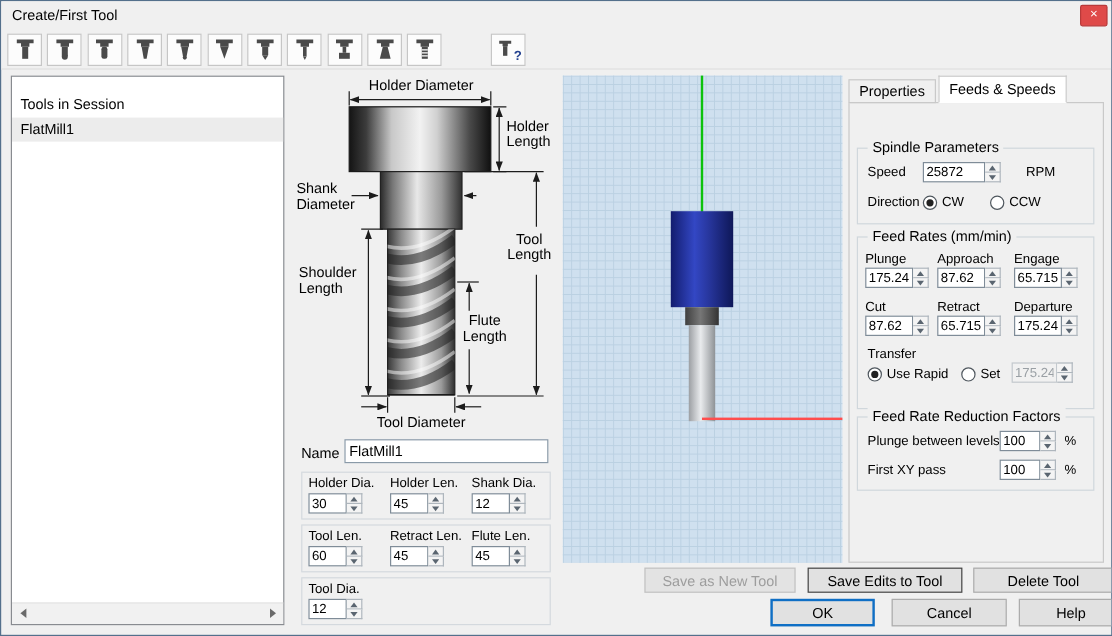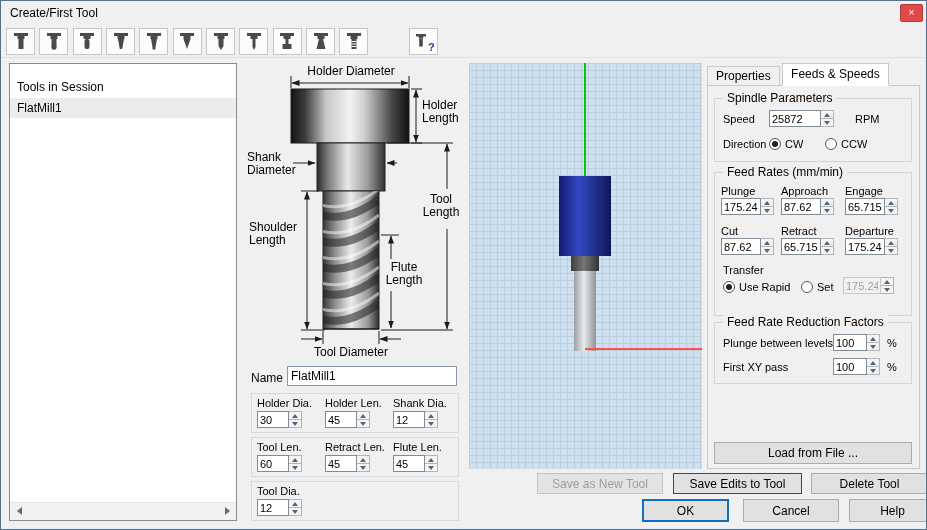--- a/index.html
+++ b/index.html
@@ -60,21 +60,21 @@
            background:linear-gradient(90deg,#3f3f3f,#777 45%,#333);}
   .vbody{position:absolute;left:105px;top:208px;width:22px;height:80px;
          background:linear-gradient(90deg,#9c9fa3,#e9ebed 45%,#8e9296);}
   .vred{position:absolute;left:116px;top:285px;right:0;height:2px;background:#ff4d4d;}
   
   .tabs{position:absolute;left:706px;top:62px;height:23px;z-index:6;}
   .tab{display:inline-block;height:18px;line-height:18px;padding:0 8px;background:#f0f0f0;border:1px solid #c9c9c9;
        position:relative;top:2px;margin-right:-1px;}
   .tab.active{background:#fff;height:21px;line-height:21px;top:0;z-index:7;border-bottom:1px solid #fff;}
   .pane{position:absolute;left:706px;top:84px;width:213px;height:384px;border:1px solid #c9c9c9;background:#f0f0f0;box-sizing:border-box;}
-  .grp{position:absolute;left:6px;right:7px;border:1px solid #d0d7dc;}
+  .grp{position:absolute;left:6px;right:7px;border:1px solid #d0d7dc;margin-top:25px;}
   .glabel{position:absolute;top:-8px;left:8px;background:#f0f0f0;padding:0 4px;font-size:12px;line-height:14px;white-space:nowrap;}
   .ritem{position:absolute;display:flex;align-items:center;gap:4px;height:13px;font-size:11px;white-space:nowrap;}
   .radio{width:12px;height:12px;border:1px solid #4f575e;border-radius:50%;background:#fff;display:inline-block;
          position:relative;box-sizing:border-box;flex:none;}
   .radio.on::after{content:"";position:absolute;left:2px;top:2px;width:6px;height:6px;border-radius:50%;background:#222;}
   
   .btn{position:absolute;height:21px;background:#e1e1e1;border:1px solid #acacac;font:12px "Liberation Sans",sans-serif;
        display:flex;align-items:center;justify-content:center;box-sizing:border-box;padding:0;cursor:default;margin-left:16px;}
   #btn-load{position:absolute;left:6px;top:356px;right:7px;height:22px;background:#e1e1e1;border:1px solid #acacac;
             font:12px "Liberation Sans",sans-serif;}
@@ -470,21 +470,20 @@
       <div class="fld" style="position:absolute;left:118px;top:35px">
           <input style="width: 34px;" value="100">
           <div class="spin">
             <div class="sb up"></div>
             <div class="sb dn"></div>
           </div>
         </div>
       <span class="flabel" style="left:172px;top:38px">%</span>
     </div>
 
-    <button id="btn-load">Load from File ...</button>
   </div>
 
   <button class="btn" id="btn-save-new">Save as New Tool</button>
   <button class="btn" id="btn-delete">Delete Tool</button>
   <button class="btn" id="btn-save-edits">Save Edits to Tool</button>
   <button class="btn" id="btn-ok">OK</button>
   <button class="btn" id="btn-cancel">Cancel</button>
   <button class="btn" id="btn-help">Help</button>
 
 </div>

